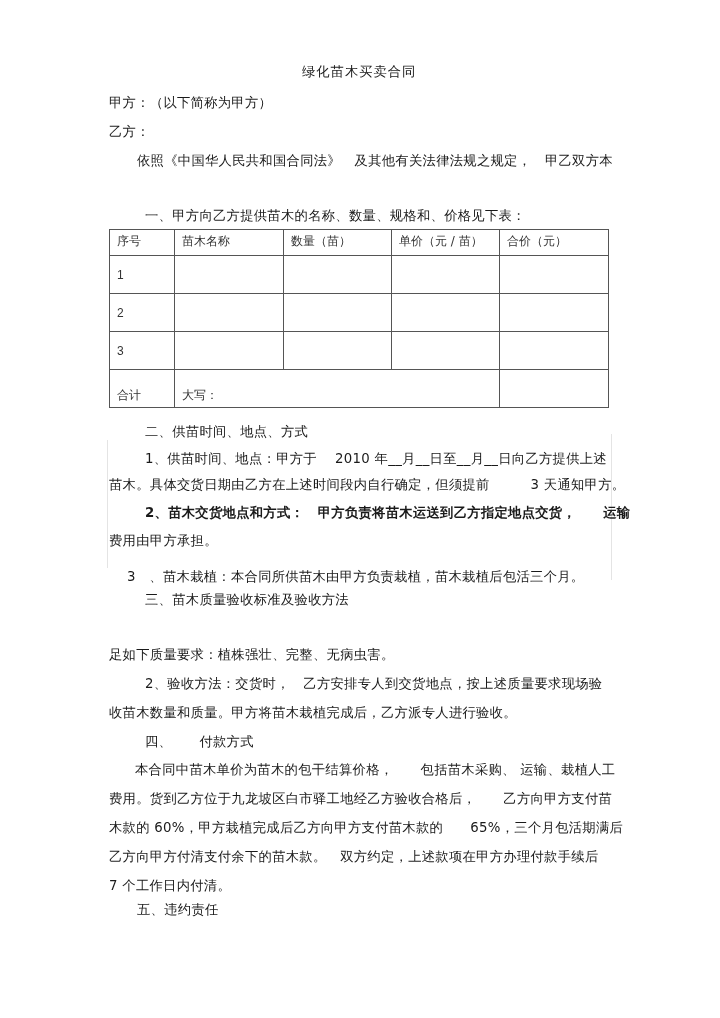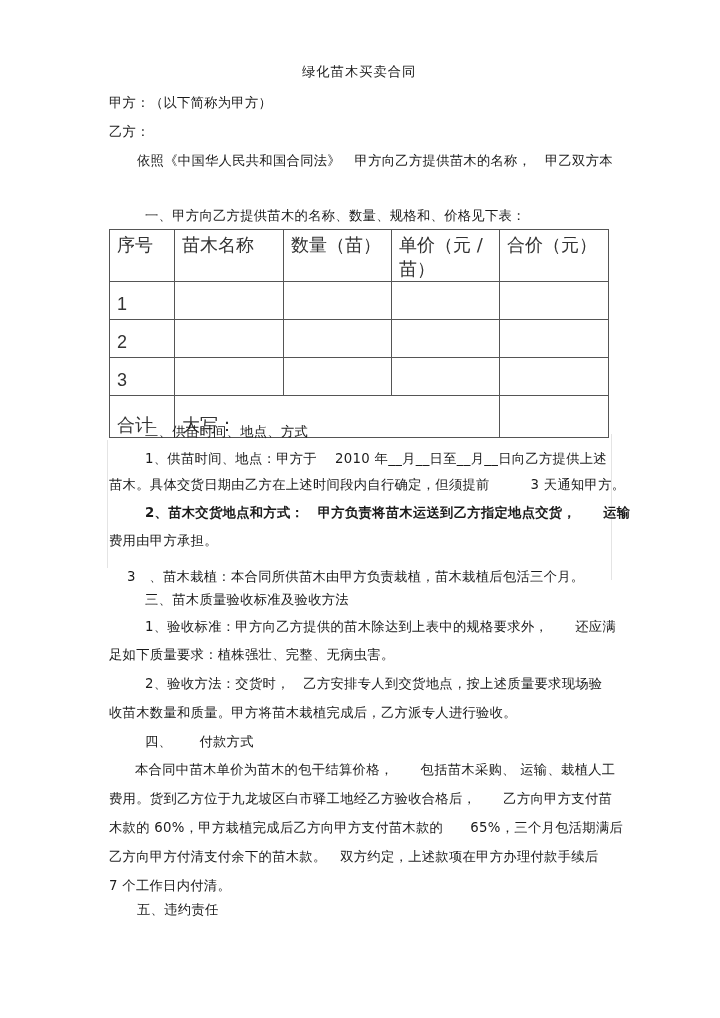--- a/index.html
+++ b/index.html
@@ -9,21 +9,21 @@
   }
   .page { position: absolute; left: 0; top: 0; width: 720px; height: 1018px; }
   .line {
     position: absolute; font-size: 13.3px; line-height: 16px; white-space: nowrap;
     letter-spacing: 0.3px;
   }
   .title { left: 302px; top: 64px; font-size: 13.3px; letter-spacing: 1px; }
   .boxline { position: absolute; background: #e4e4e4; width: 1px; }
   table.goods {
     position: absolute; left: 109px; top: 229px; border-collapse: collapse;
-    font-size: 18px; color: #333;
+    font-size: 12px; color: #333;
   }
   table.goods td {
     border: 1px solid #555; padding: 0 0 0 7px; vertical-align: top;
     box-sizing: border-box;
   }
   table.goods tr.hdr td { height: 26px; padding-top: 3px; }
   table.goods tr.r td { height: 38px; padding-top: 12px; }
   table.goods tr.sum td { height: 38px; padding-top: 17px; }
   .c1 { width: 65px; } .c2 { width: 109px; } .c3 { width: 108px; } .c4 { width: 108px; } .c5 { width: 109px; }
   .num { font-family: "Liberation Sans", sans-serif; }
@@ -31,21 +31,21 @@
 </head>
 <body>
 
 <div class="page">
 
   <div class="line title">绿化苗木买卖合同</div>
 
   <div class="line" style="left:109px; top:95px;">甲方：（以下简称为甲方）</div>
   <div class="line" style="left:109px; top:124px;">乙方：</div>
 
-  <div class="line" style="left:137px; top:153px;">依照《中国华人民共和国合同法》　甲方向乙方提供苗木的名称，　甲乙双方本</div>
+  <div class="line" style="left:137px; top:153px;">依照《中国华人民共和国合同法》　及其他有关法律法规之规定，　甲乙双方本</div>
 
   <div class="line" style="left:145px; top:208px;">一、甲方向乙方提供苗木的名称、数量、规格和、价格见下表：</div>
 
   <table class="goods">
     <tbody>
         <tr class="hdr">
       <td class="c1">序号</td>
       <td class="c2">苗木名称</td>
       <td class="c3">数量（苗）</td>
       <td class="c4">单价（元 / 苗）</td>
@@ -85,21 +85,20 @@
   <div class="boxline" style="left:107px; top:440px; height:128px;"></div>
   <div class="boxline" style="left:611px; top:434px; height:146px;"></div>
 
   <div class="line" style="left:145px; top:451px;">1、供苗时间、地点：甲方于　 2010 年__月__日至__月__日向乙方提供上述</div>
   <div class="line" style="left:109px; top:477px;">苗木。具体交货日期由乙方在上述时间段内自行确定，但须提前　　　3 天通知甲方。</div>
   <div class="line" style="left:145px; top:505px;font-weight:bold;">2、苗木交货地点和方式：　甲方负责将苗木运送到乙方指定地点交货，　　运输</div>
   <div class="line" style="left:109px; top:533px;">费用由甲方承担。</div>
   <div class="line" style="left:127px; top:569px;">3　、苗木栽植：本合同所供苗木由甲方负责栽植，苗木栽植后包活三个月。</div>
 
   <div class="line" style="left:145px; top:592px;">三、苗木质量验收标准及验收方法</div>
-  <div class="line" style="left:145px; top:619px;">1、验收标准：甲方向乙方提供的苗木除达到上表中的规格要求外，　　还应满</div>
   <div class="line" style="left:109px; top:647px;">足如下质量要求：植株强壮、完整、无病虫害。</div>
   <div class="line" style="left:145px; top:676px;">2、验收方法：交货时，　乙方安排专人到交货地点，按上述质量要求现场验</div>
   <div class="line" style="left:109px; top:705px;">收苗木数量和质量。甲方将苗木栽植完成后，乙方派专人进行验收。</div>
 
   <div class="line" style="left:145px; top:734px;">四、　　付款方式</div>
   <div class="line" style="left:109px; top:791px;">费用。货到乙方位于九龙坡区白市驿工地经乙方验收合格后，　　乙方向甲方支付苗</div>
   <div class="line" style="left:135px; top:762px;">本合同中苗木单价为苗木的包干结算价格，　　包括苗木采购、 运输、栽植人工</div>
   <div class="line" style="left:109px; top:820px;">木款的 60%，甲方栽植完成后乙方向甲方支付苗木款的　　65%，三个月包活期满后</div>
   <div class="line" style="left:109px; top:849px;">乙方向甲方付清支付余下的苗木款。　双方约定，上述款项在甲方办理付款手续后</div>
   <div class="line" style="left:109px; top:878px;">7 个工作日内付清。</div>

